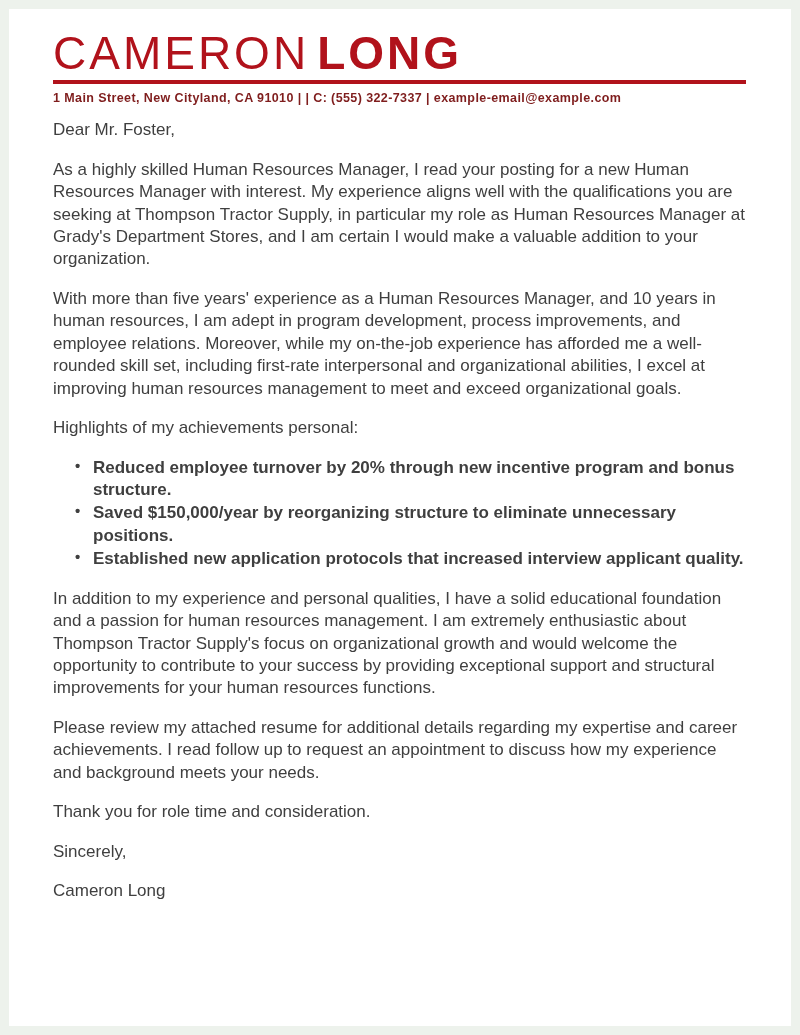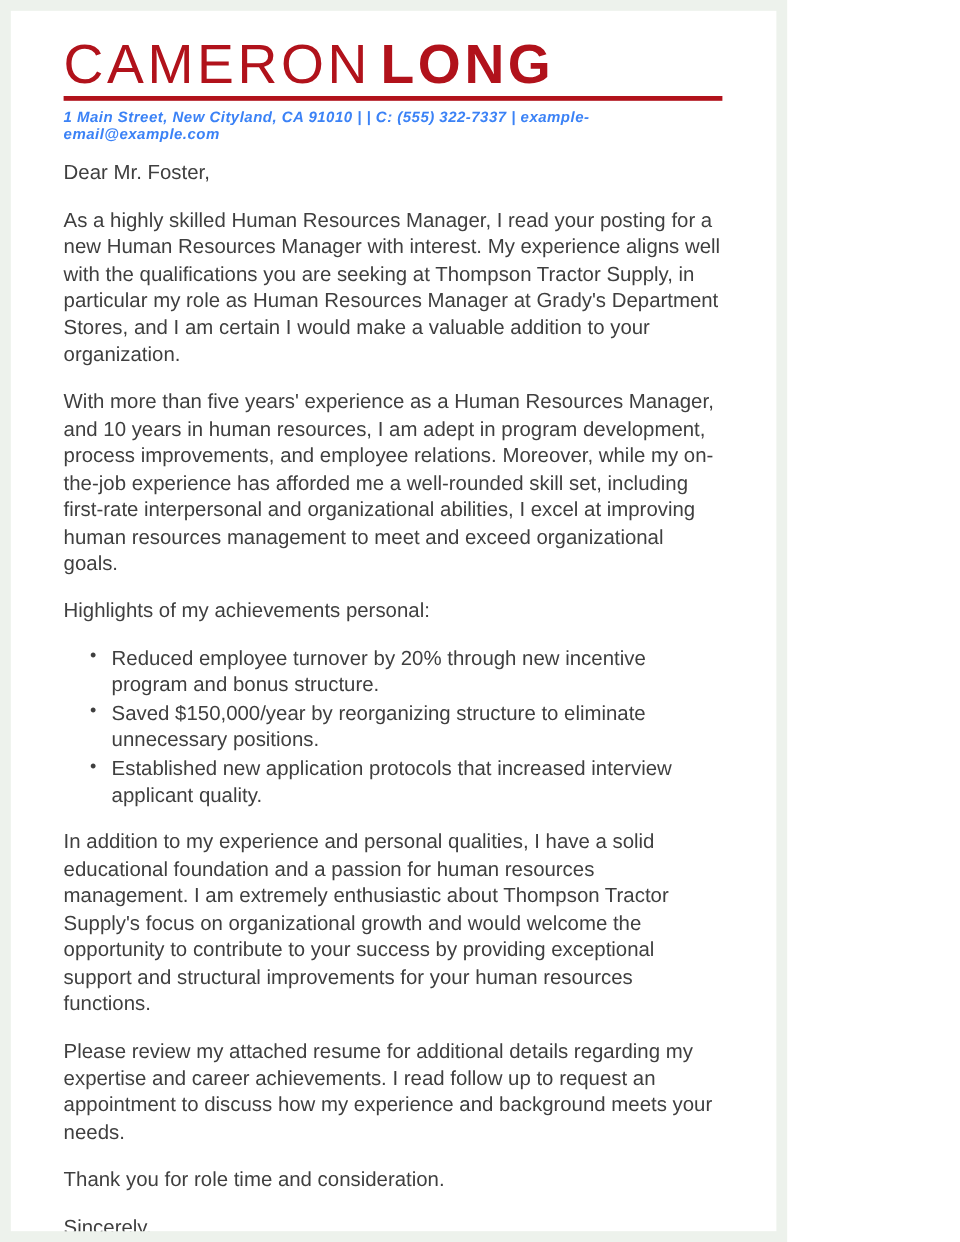--- a/index.html
+++ b/index.html
@@ -8,21 +8,21 @@
     --frame: #edf2ec;
   }
   * { box-sizing: border-box; margin: 0; padding: 0; }
   html, body {
     width: 800px;
     height: 1035px;
     background: #ffffff;
     font-family: "Liberation Sans", sans-serif;
   }
   .page {
-    width: 656px;
+    width: 800px;
     height: 1035px;
     border: 9px solid var(--frame);
     background: #ffffff;
     padding: 20px 45px 40px 44px;
     overflow: hidden;
   }
   .letterhead { margin-bottom: 14px; }
   .name {
     color: var(--accent);
     font-size: 46px;
@@ -32,37 +32,37 @@
   }
   .name .first { font-weight: 400; }
   .name .last  { font-weight: 700; margin-left: 8px; }
   .rule {
     height: 4px;
     background: var(--accent);
     margin-top: 3px;
     margin-bottom: 7px;
   }
   .contact {
-    color: #3b82f6;
+    color: #7f1d1d;
     font-size: 12.5px;
     font-weight: bold;
     letter-spacing: 0.4px;
-    font-style: italic;
   }
   .body-text {
     color: var(--body-text);
     font-size: 17px;
     line-height: 1.32;
   }
   .body-text p { margin: 0 0 17px 0; }
   .salutation { margin-bottom: 15px; }
   ul.achievements {
     list-style: none;
     margin: 0 0 17px 0;
     padding-left: 22px;
+    font-weight: bold;
   }
   ul.achievements li {
     position: relative;
     padding-left: 18px;
     margin-bottom: 1px;
   }
   ul.achievements li::before {
     content: "\2022";
     position: absolute;
     left: 0;

